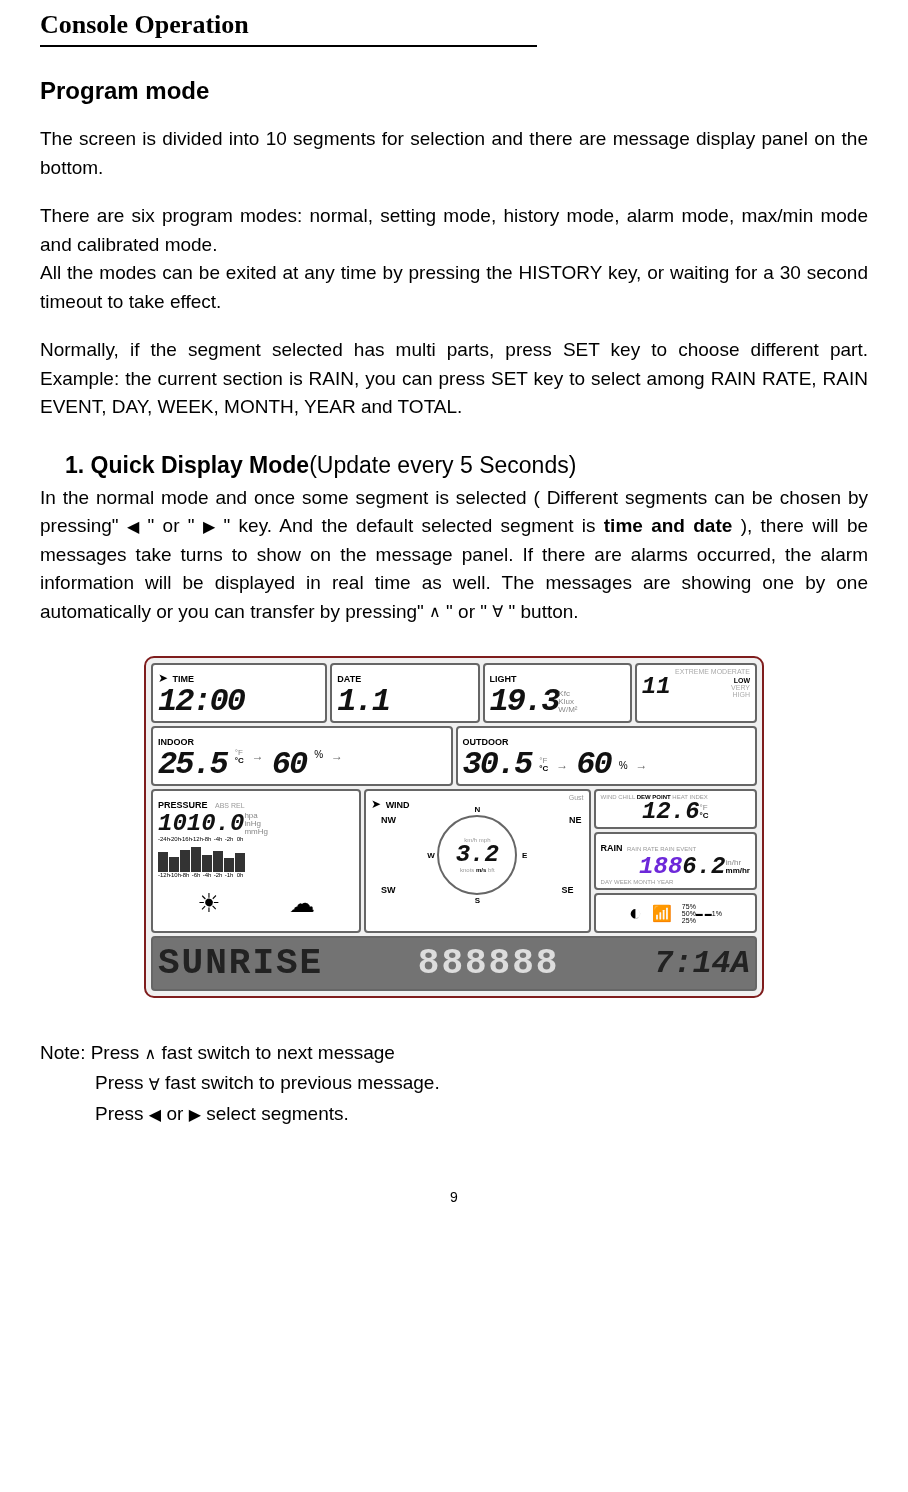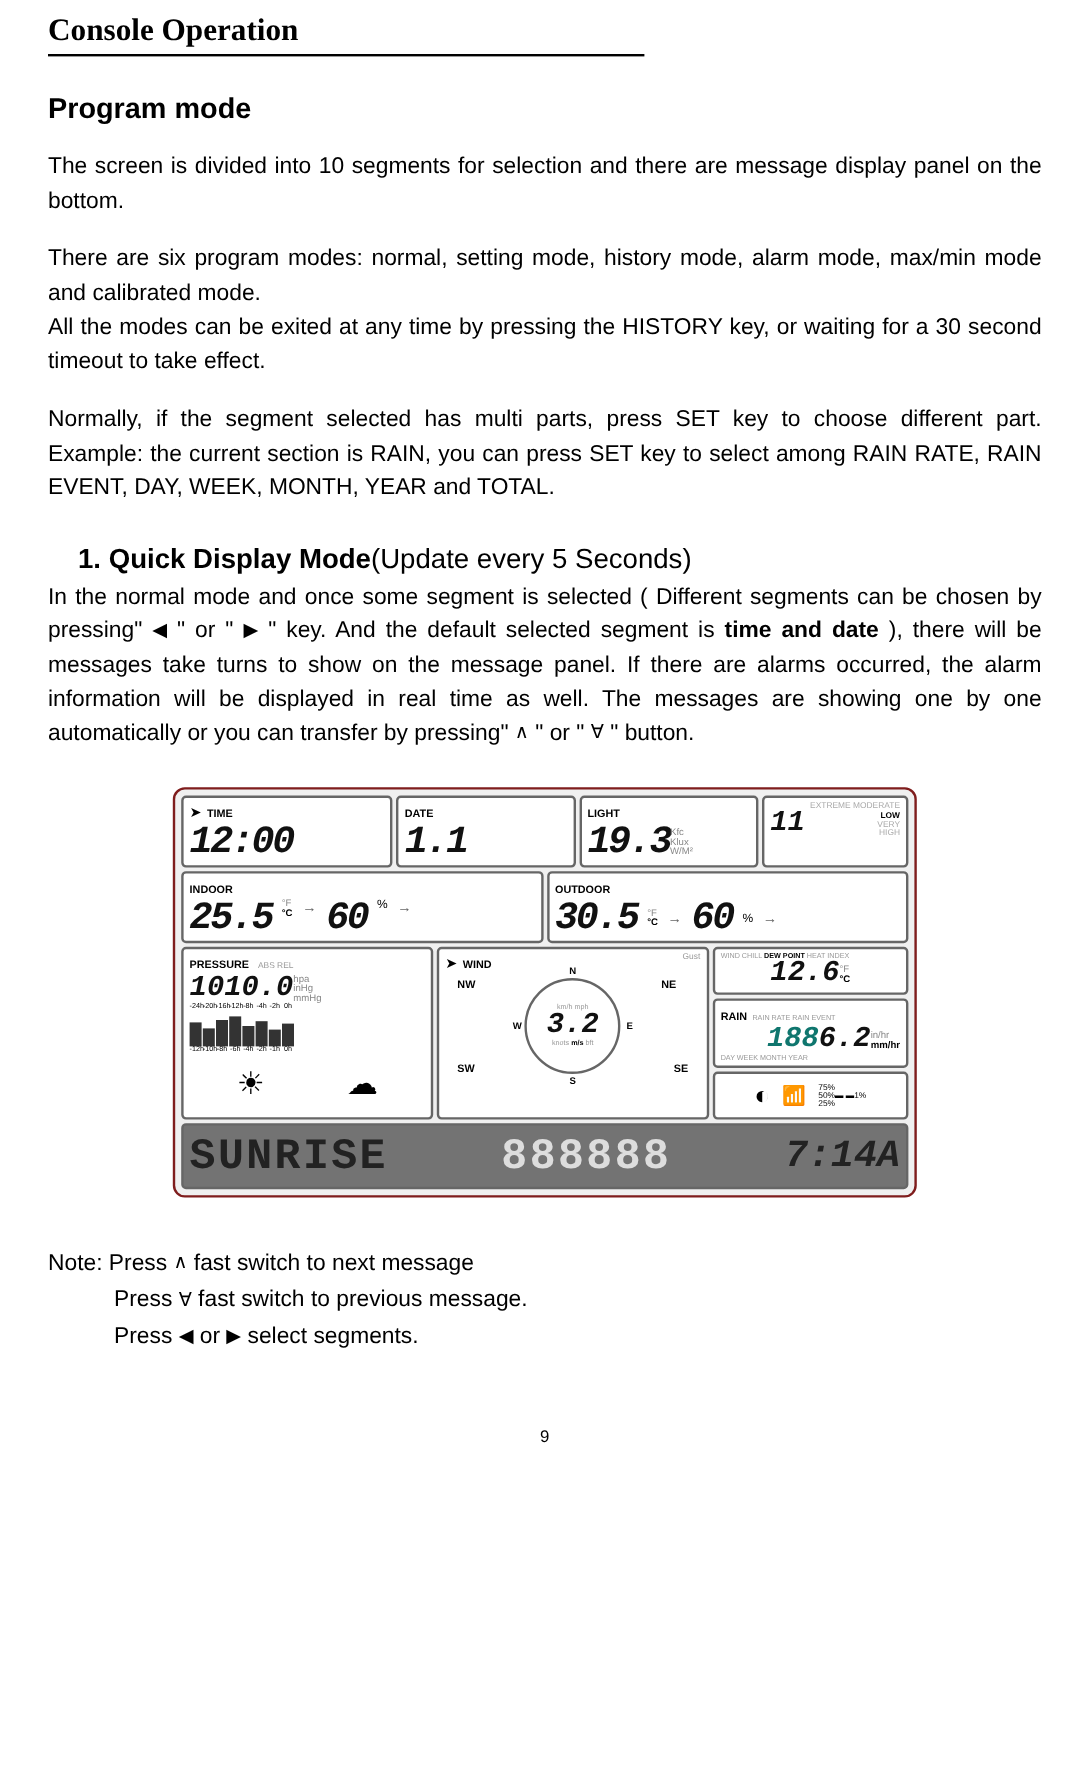--- a/index.html
+++ b/index.html
@@ -373,21 +373,21 @@
         <span style="font-size:26px">☀</span>
         <span style="font-size:26px">☁</span>
       </div>
     </div>
     <div class="lcd-cell wind">
       <span class="arrow-pointer">➤</span>
       <span class="cell-label">WIND</span>
       <span class="cell-label-sub" style="float:right">Gust</span>
       <div style="position:relative">
         <div style="position:absolute;top:0;left:10px;font-size:9px;font-weight:bold">NW</div>
-        <div style="position:absolute;top:0;right:20px;font-size:9px;font-weight:bold">NE</div>
+        <div style="position:absolute;top:0;right:2px;font-size:9px;font-weight:bold">NE</div>
         <div class="compass">
           <div class="compass-dir" style="top:-12px;left:50%;transform:translateX(-50%)">N</div>
           <div class="compass-dir" style="bottom:-12px;left:50%;transform:translateX(-50%)">S</div>
           <div class="compass-dir" style="left:-12px;top:50%;transform:translateY(-50%)">W</div>
           <div class="compass-dir" style="right:-12px;top:50%;transform:translateY(-50%)">E</div>
           <div style="position:absolute;top:50%;left:50%;transform:translate(-50%,-50%);text-align:center">
             <div style="font-size:6px;color:#999">km/h mph</div>
             <div class="lcd-digits-small">3.2</div>
             <div style="font-size:6px;color:#999">knots <b style="color:#000">m/s</b> bft</div>
           </div>
@@ -401,21 +401,21 @@
         <div style="font-size:6px;color:#999">WIND CHILL <b style="color:#000">DEW POINT</b> HEAT INDEX</div>
         <div style="display:flex;align-items:center;justify-content:center">
           <span class="lcd-digits-small">12.6</span>
           <span class="lcd-unit-stack">°F<br><span class="active">°C</span></span>
         </div>
       </div>
       <div class="lcd-cell">
         <span class="cell-label">RAIN</span>
         <span style="font-size:6px;color:#999">RAIN RATE RAIN EVENT</span>
         <div style="display:flex;align-items:center;justify-content:flex-end">
-          <span class="lcd-digits-small" style="color:#0f766e">188</span>
+          <span class="lcd-digits-small" style="color:#6d28d9">188</span>
           <span class="lcd-digits-small">6.2</span>
           <span class="lcd-unit-stack">in/hr<br><span class="active">mm/hr</span></span>
         </div>
         <div style="font-size:6px;color:#999">DAY WEEK MONTH YEAR</div>
       </div>
       <div class="lcd-cell moon-signal">
         <span style="font-size:22px">◐</span>
         <span style="font-size:16px">📶</span>
         <span style="font-size:7px">75%<br>50%▬ ▬1%<br>25%</span>
       </div>

